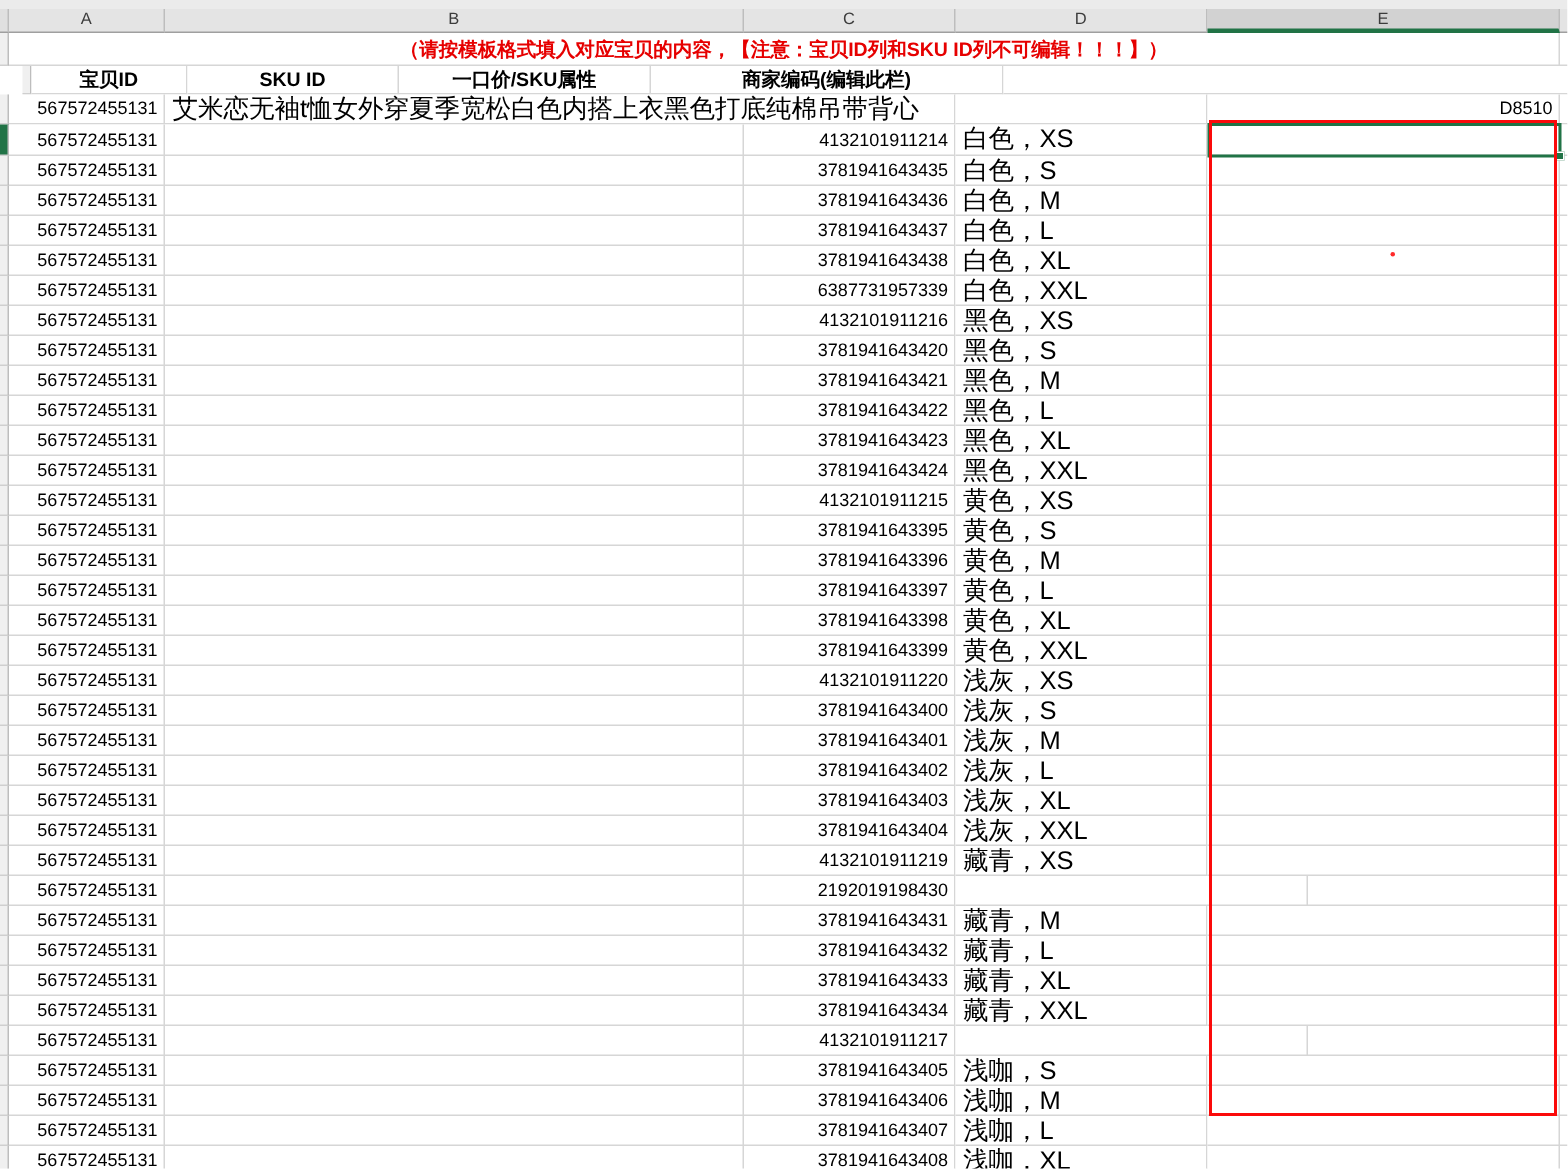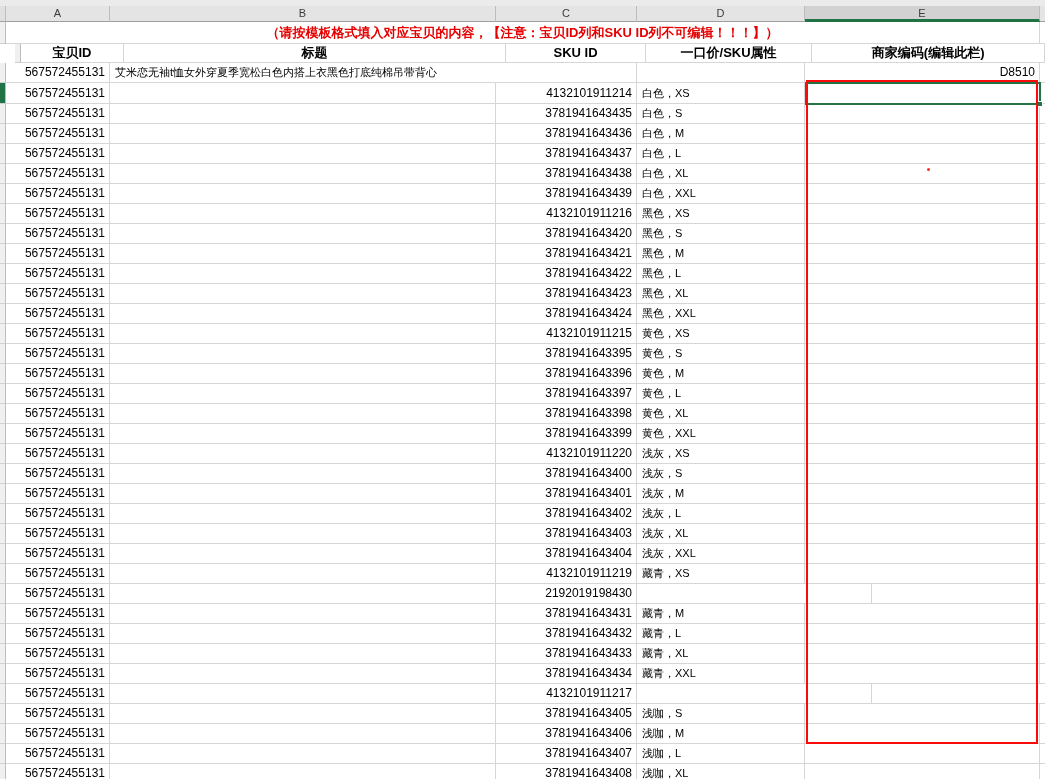--- a/index.html
+++ b/index.html
@@ -39,21 +39,21 @@
   .c-note { width:1034px; } 
   
   .notice-row { height:22px; }
   .notice-cell {
     text-align:center; color:#e60000; font-weight:700; font-size:13px; line-height:21px;
   }
   .head-row { height:19px;padding-left:15px; }
   .head-cell { text-align:center; font-weight:700; font-size:13px; line-height:18px; }
   .title-row { height:20px; }
   .num { text-align:right; padding-right:4px; font-size:12px; line-height:19px; }
-  .txt { padding-left:5px; font-size:11px; line-height:19px; }
+  .txt { padding-left:5px; font-size:17px; line-height:19px; }
   .data-row.first { height:21px; }
   .data-row.first .num, .data-row.first .txt { line-height:20px; }
   
   .overlay { position:absolute; pointer-events:none; }
   #active-cell { left:805px; top:82px; width:236px; height:23px; border:2px solid #217346; background:transparent; }
   #fill-handle { position:absolute; left:1037px; top:101px; width:6px; height:6px; background:#217346; border:1px solid #fff; }
   #red-rect { left:806px; top:80px; width:232px; height:664px; border:2px solid #fb0a0a; }
   #red-dot { left:927px; top:168px; width:3px; height:3px; background:#ff2a2a; border-radius:50%; }
 </style>
 </head>
@@ -75,21 +75,20 @@
 
   <div class="row notice-row">
     <div class="cell rowhdr c-rowhdr"></div>
     <div class="cell notice-cell c-note">（请按模板格式填入对应宝贝的内容，【注意：宝贝ID列和SKU ID列不可编辑！！！】）</div>
     <div class="cell c-f"></div>
   </div>
 
   <div class="row head-row">
     <div class="cell rowhdr c-rowhdr"></div>
     <div class="cell head-cell c-a">宝贝ID</div>
-    <div class="cell head-cell c-b">标题</div>
     <div class="cell head-cell c-c">SKU ID</div>
     <div class="cell head-cell c-d">一口价/SKU属性</div>
     <div class="cell head-cell c-e">商家编码(编辑此栏)</div>
     <div class="cell c-f"></div>
   </div>
 
   <div class="row title-row">
     <div class="cell rowhdr c-rowhdr"></div>
     <div class="cell num c-a">567572455131</div>
     <div class="cell txt c-bc">艾米恋无袖t恤女外穿夏季宽松白色内搭上衣黑色打底纯棉吊带背心</div>
@@ -141,21 +140,21 @@
         <div class="cell c-b"></div>
         <div class="cell num c-c">3781941643438</div>
         <div class="cell txt c-d">白色，XL</div>
         <div class="cell c-e"></div>
         <div class="cell c-f"></div>
       </div>
       <div class="row data-row">
         <div class="cell rowhdr c-rowhdr"></div>
         <div class="cell num c-a">567572455131</div>
         <div class="cell c-b"></div>
-        <div class="cell num c-c">3781941643439</div>
+        <div class="cell num c-c">6387731957339</div>
         <div class="cell txt c-d">白色，XXL</div>
         <div class="cell c-e"></div>
         <div class="cell c-f"></div>
       </div>
       <div class="row data-row">
         <div class="cell rowhdr c-rowhdr"></div>
         <div class="cell num c-a">567572455131</div>
         <div class="cell c-b"></div>
         <div class="cell num c-c">4132101911216</div>
         <div class="cell txt c-d">黑色，XS</div>

